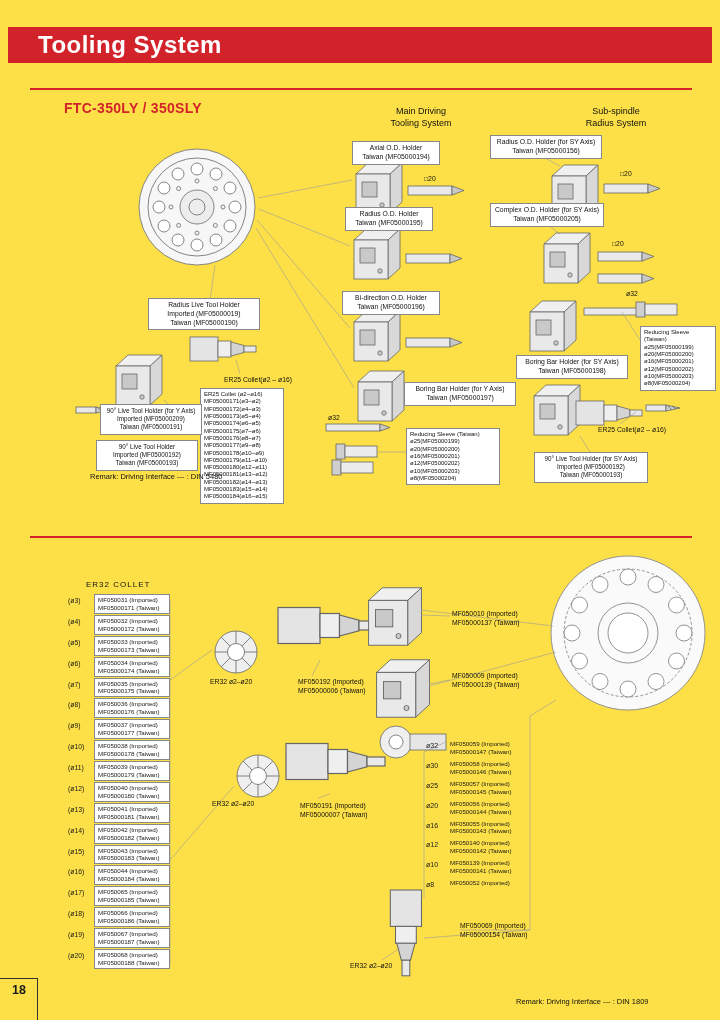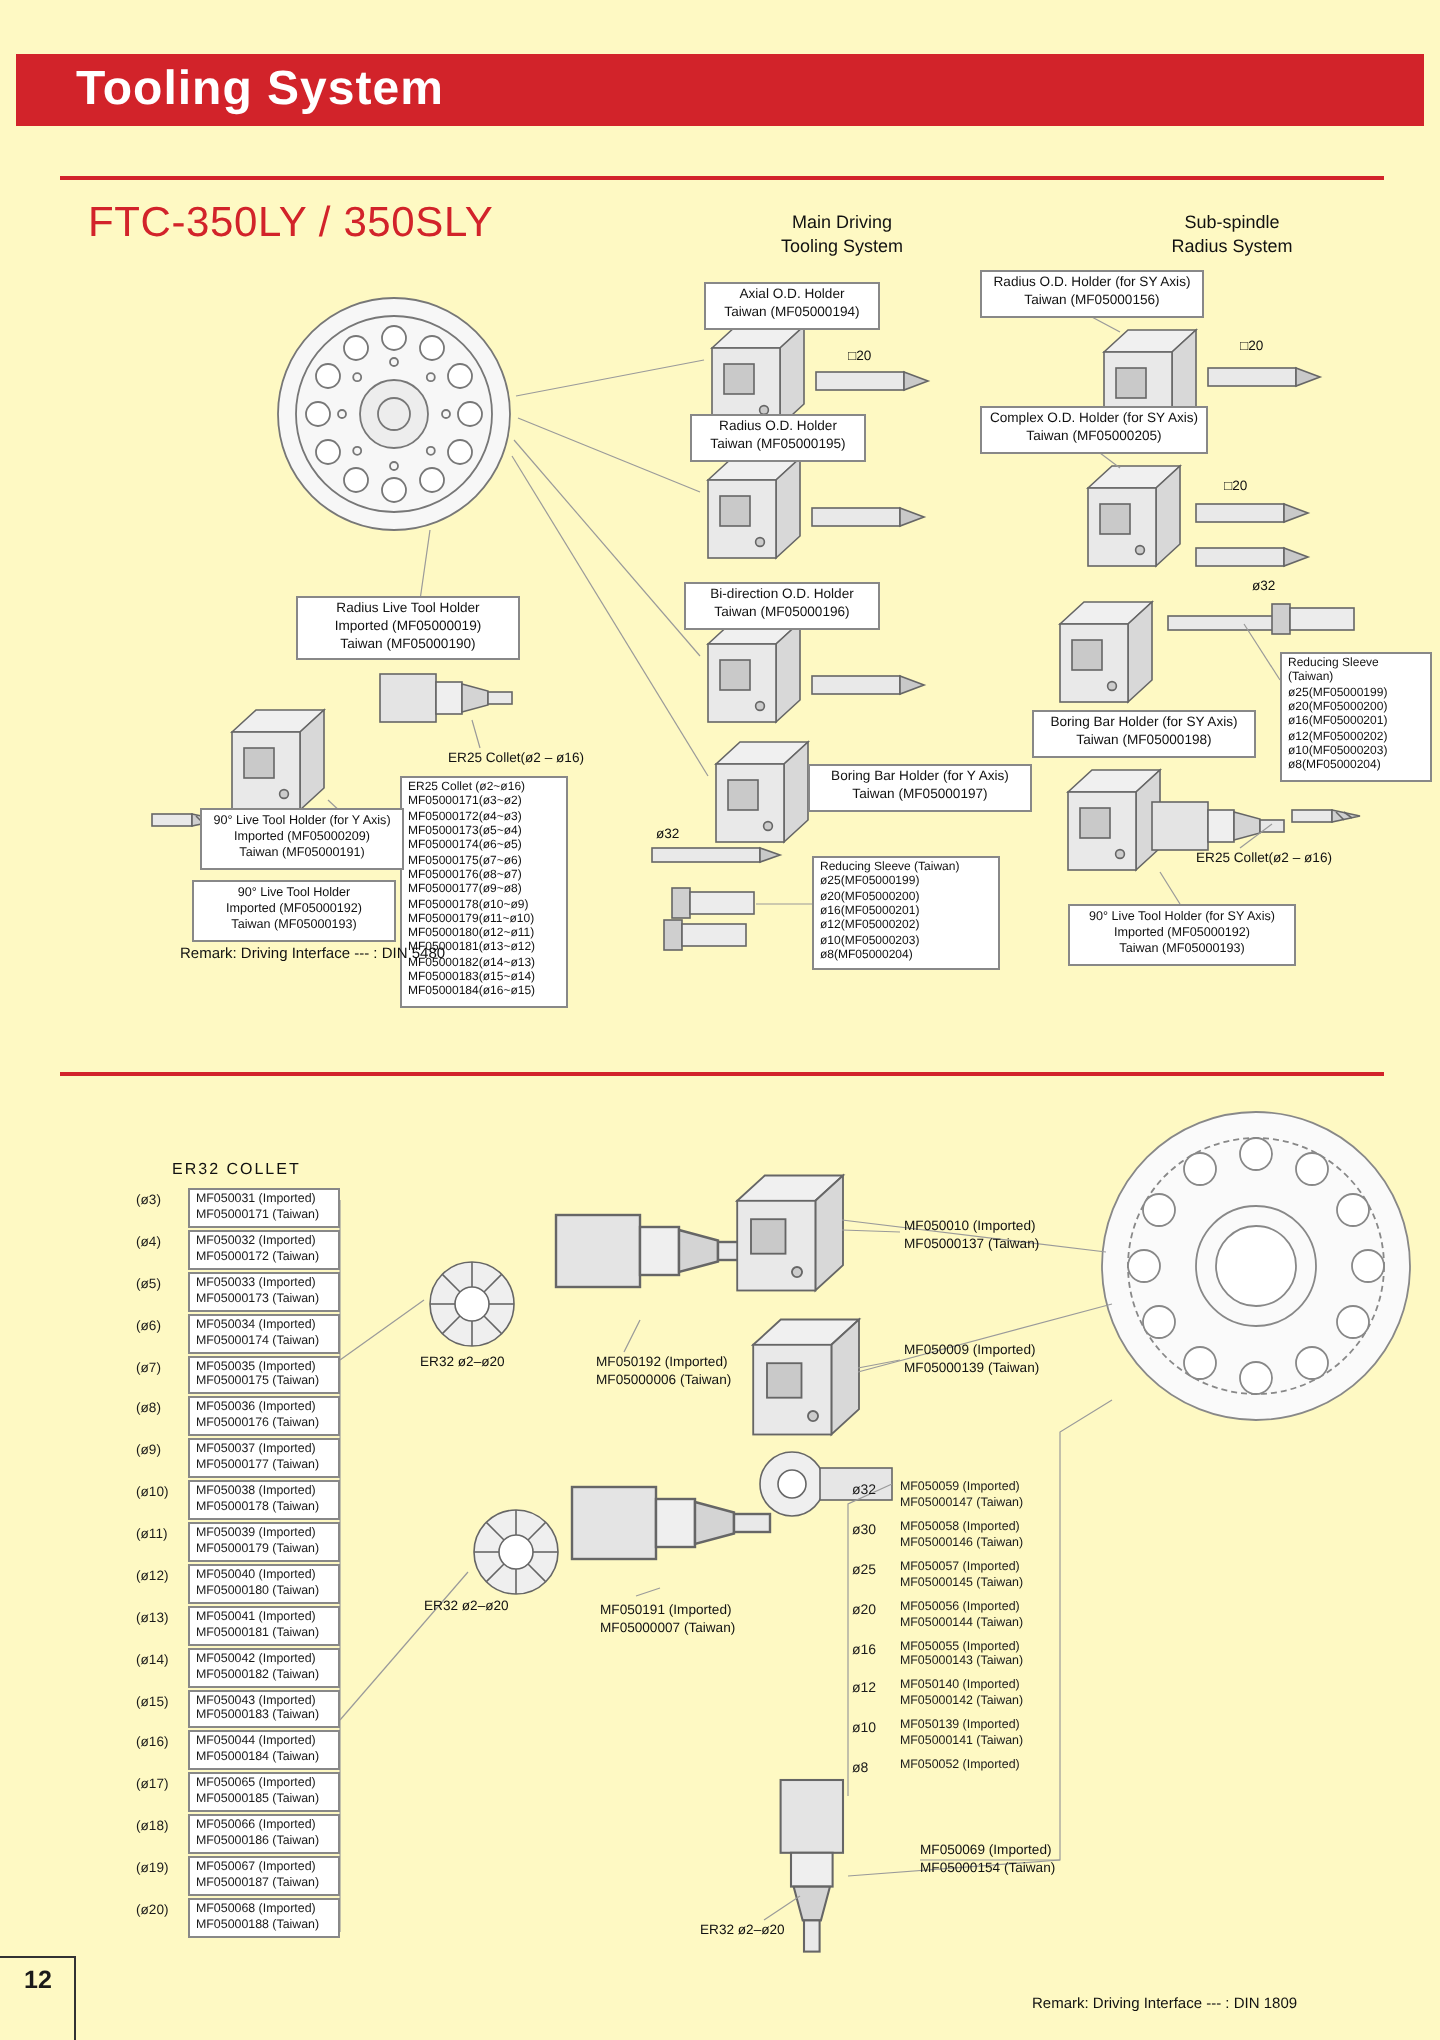--- a/index.html
+++ b/index.html
@@ -1,22 +1,22 @@
 <!DOCTYPE html>
 <html style="--accent: #d2232a;"><head>
 <meta charset="utf-8">
 <style>
   * { margin:0; padding:0; box-sizing:border-box; }
   html,body { background:#fff; }
   body { font-family:"Liberation Sans","DejaVu Sans",sans-serif; color:#1a1a1a; }
-  .page { position:relative; width:720px; height:1020px; background:#fef9c3; overflow:hidden; }
+  .page { position:relative; width:720px; height:1020px; background:#fde047; overflow:hidden; }
   .banner { position:absolute; left:8px; top:27px; width:704px; height:36px; background:var(--accent,#d2232a); display:flex; align-items:center; }
   .banner-title { font-size:24px; font-weight:bold; color:#fff; padding-left:30px; letter-spacing:.5px; }
   .redline { position:absolute; left:30px; width:662px; height:1.5px; background:var(--accent,#d2232a); }
-  .sec-title { position:absolute; color:var(--accent,#d2232a); font-weight:normal; font-size:21px; letter-spacing:.3px; }
+  .sec-title { position:absolute; color:var(--accent,#d2232a); font-weight:bold; font-size:14px; letter-spacing:.3px;margin-left:20px; }
   .colhead { position:absolute; font-size:9px; line-height:1.3; text-align:center; white-space:pre-line; color:#111; }
   .lbl { position:absolute; font-size:6.8px; line-height:1.3; white-space:pre-line; color:#111; }
   .box { border:1px solid #888; background:#fff; padding:2px 3px; }
   .ctr { text-align:center; }
   .t6 { font-size:6px; line-height:1.22; }
   .t63 { font-size:6.3px; }
   .t75 { font-size:7.5px; }
   .t8 { font-size:8px; letter-spacing:1px; }
   svg.art { position:absolute; left:0; top:0; pointer-events:none; }
   .colletlist { position:absolute; left:68px; top:594px; }
@@ -481,15 +481,15 @@
       </div>
   </div>
 
   <div class="lbl" style="left:460px;top:922px;width:96px">MF050069 (Imported)
 MF05000154 (Taiwan)</div>
   <div class="lbl" style="left:350px;top:962px">ER32    ø2–ø20</div>
   <div class="lbl t75" style="left:516px;top:997px">Remark: Driving Interface --- : DIN  1809</div>
 
   <div class="rule" style="left:0;top:978px;width:37px;height:1px"></div>
   <div class="rule" style="left:37px;top:978px;width:1px;height:42px"></div>
-  <div class="pagenum">12</div>
+  <div class="pagenum">18</div>
 
 </div>
 
 </body></html>

